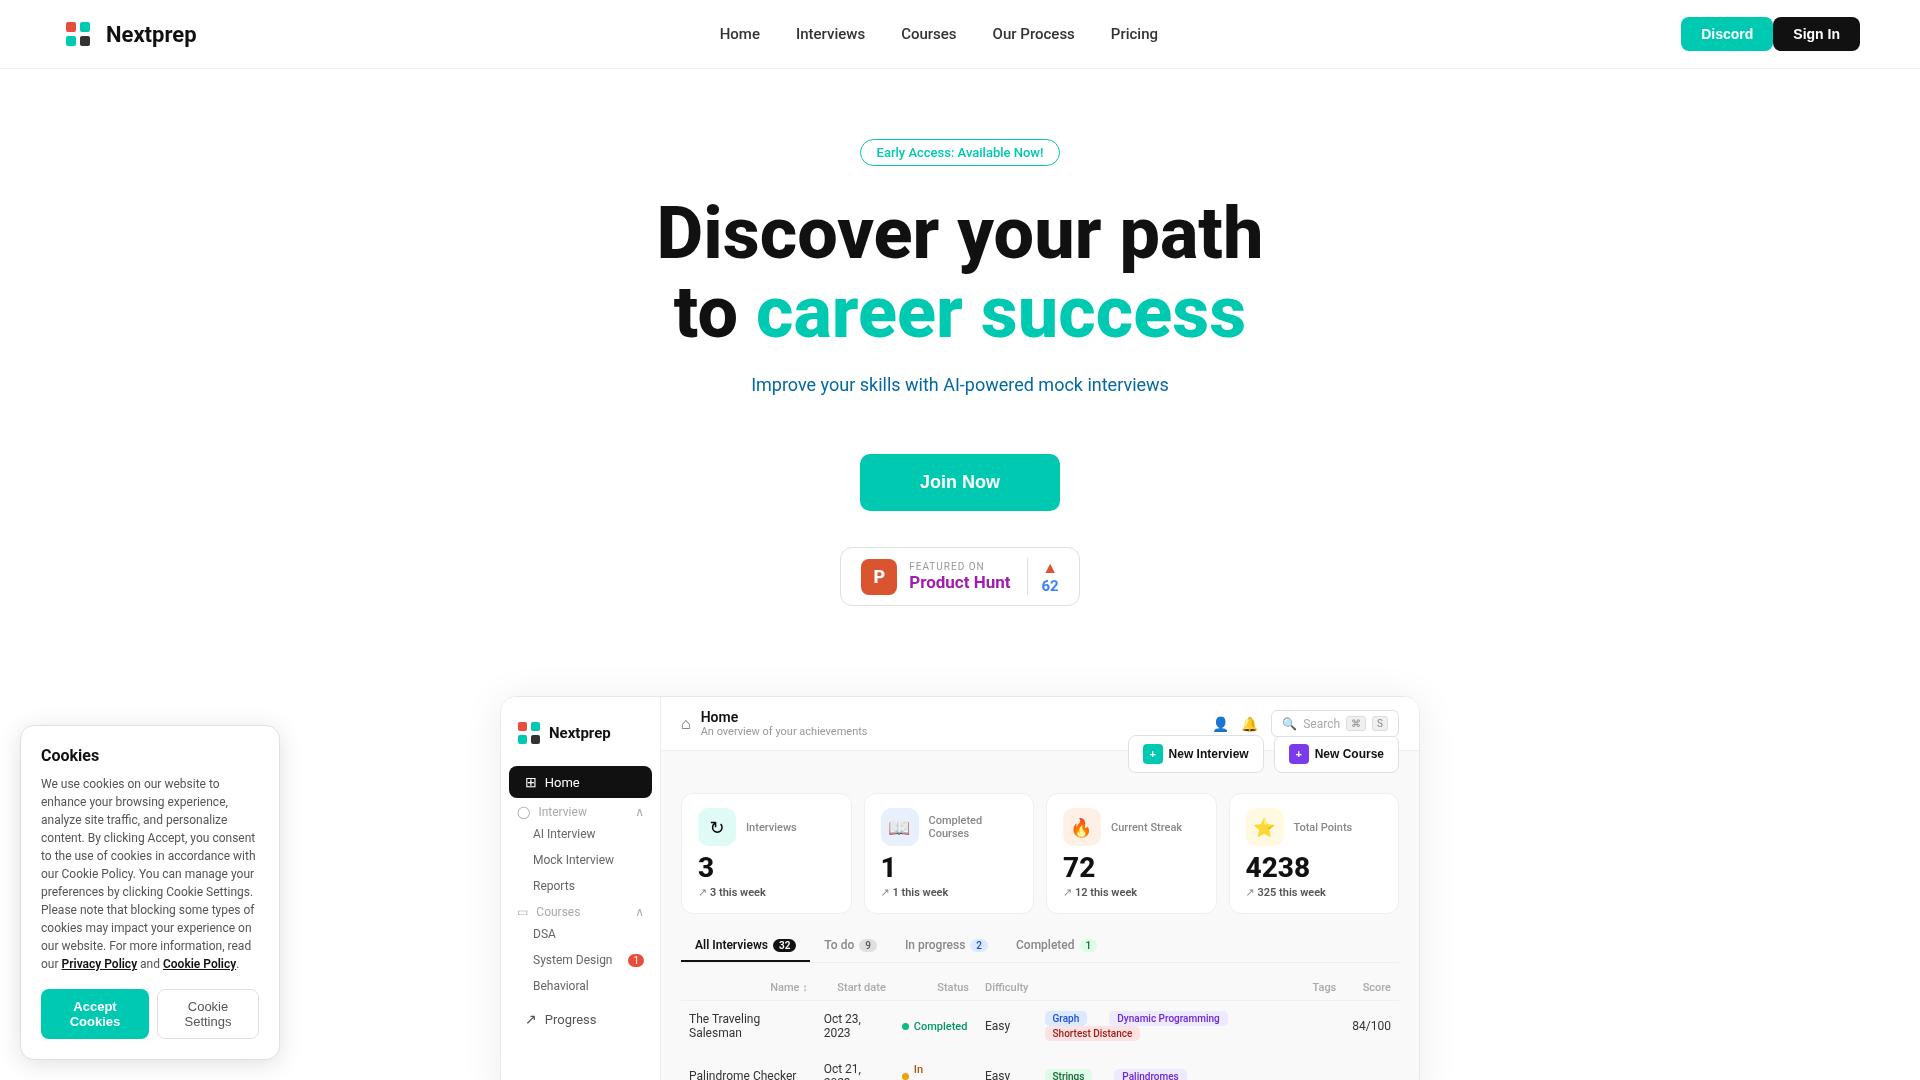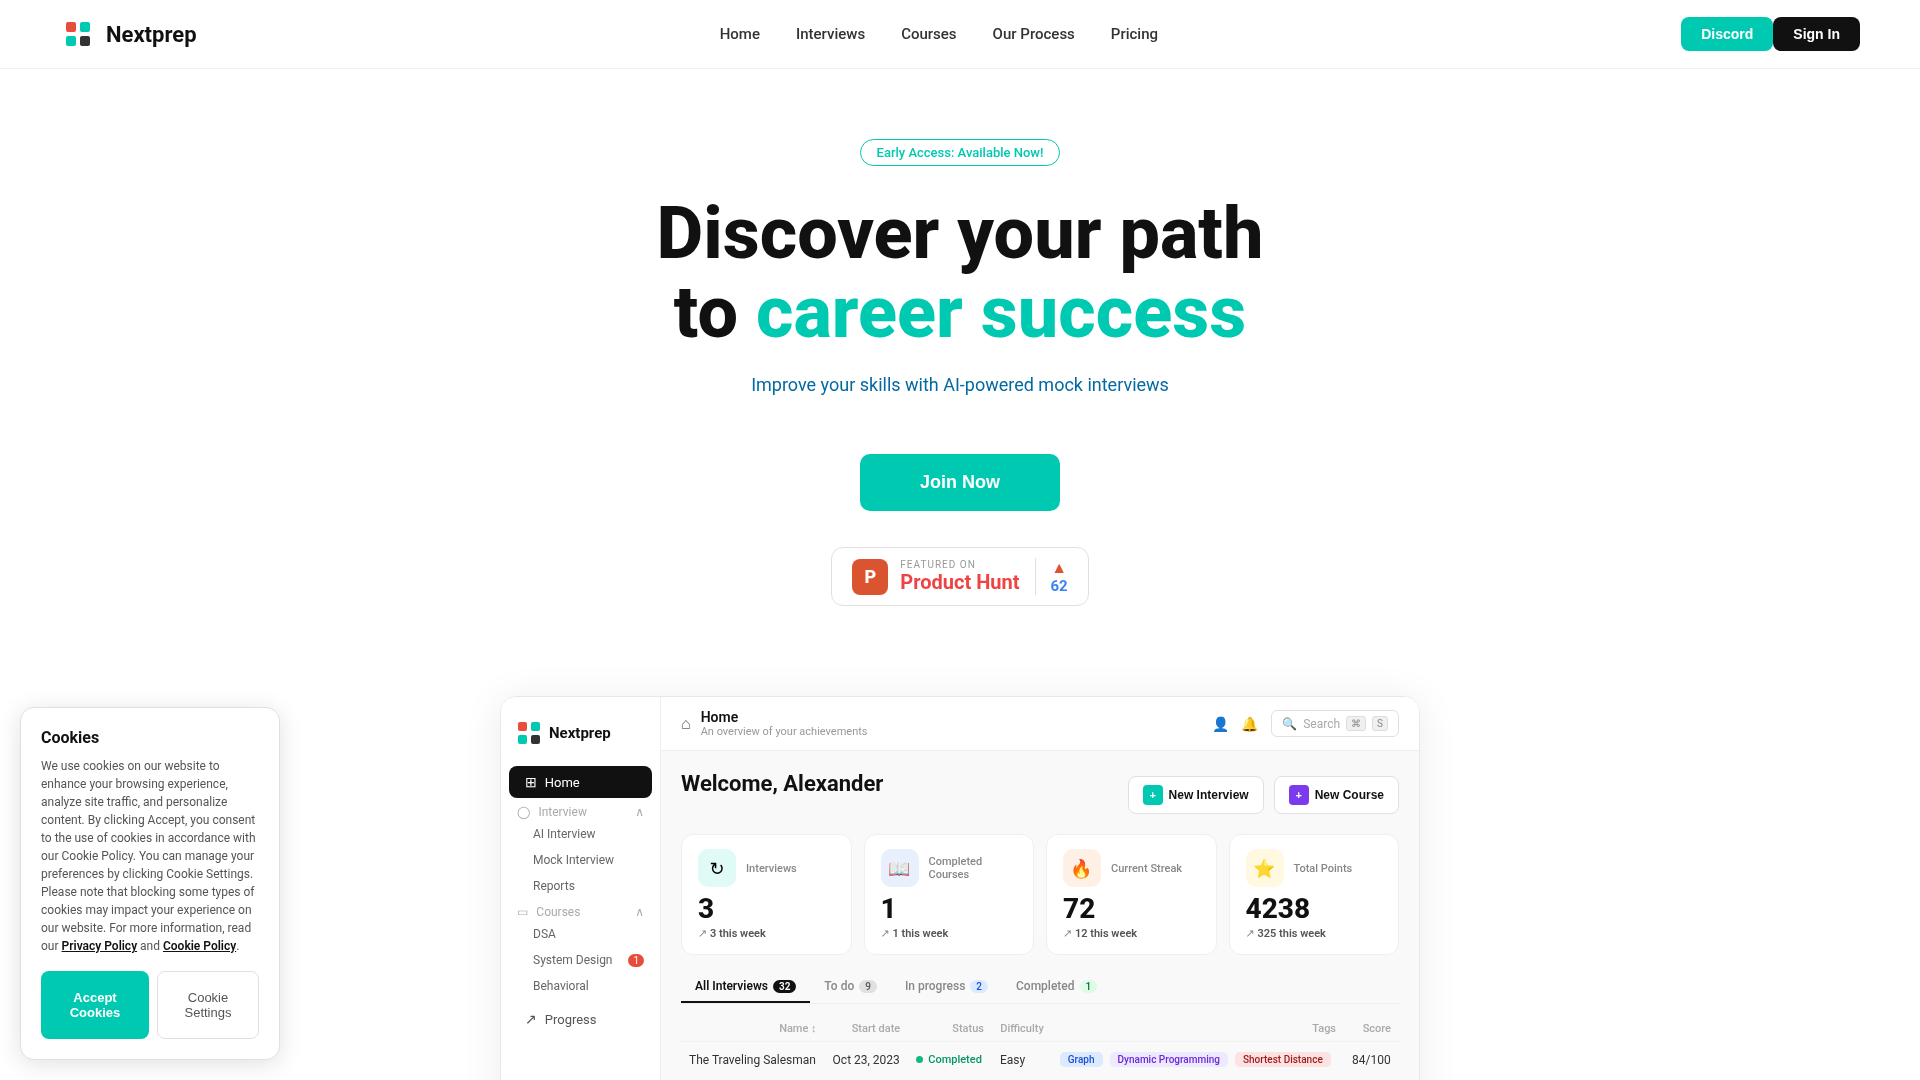--- a/index.html
+++ b/index.html
@@ -21,21 +21,21 @@
     .hero-title { font-size: 72px; font-weight: 800; color: #111; line-height: 1.1; margin-bottom: 22px; }
     .hero-title-accent { color: #00c9b1; }
     .hero-subtitle { font-size: 18px; color: #0369a1; margin-bottom: 40px; }
     .btn-join { background: #00c9b1; color: #fff; border: none; padding: 18px 60px; border-radius: 10px; font-size: 18px; font-weight: 600; cursor: pointer; margin-bottom: 36px; display: inline-block; }
 
     
     .ph-badge { display: inline-flex; align-items: center; gap: 12px; border: 1.5px solid #e0e0e0; border-radius: 12px; padding: 10px 20px; }
     .ph-logo { width: 36px; height: 36px; background: #da552f; border-radius: 8px; display: flex; align-items: center; justify-content: center; color: #fff; font-weight: 800; font-size: 18px; }
     .ph-text { text-align: left; }
     .ph-label { font-size: 10px; color: #999; text-transform: uppercase; letter-spacing: 1px; }
-    .ph-name { font-size: 20px; font-weight: 700; color: #ef4444; }
+    .ph-name { font-size: 17px; font-weight: 700; color: #a21caf; }
     .ph-upvotes { display: flex; flex-direction: column; align-items: center; border-left: 1px solid #e0e0e0; padding-left: 14px; margin-left: 4px; }
     .ph-arrow { color: #da552f; font-size: 16px; }
     .ph-count { font-size: 15px; font-weight: 700; color: #3b82f6; }
 
     
     .dashboard-preview { display: flex; gap: 0; margin: 30px auto; width: 920px; border: 1px solid #e8e8e8; border-radius: 16px; overflow: hidden; box-shadow: 0 4px 40px rgba(0,0,0,0.08); }
 
     
     .sidebar { width: 160px; background: #fff; border-right: 1px solid #efefef; padding: 16px 0; flex-shrink: 0; }
     .sidebar-logo { display: flex; align-items: center; gap: 8px; padding: 8px 16px 20px; }
@@ -89,38 +89,38 @@
     .tab-badge { background: #111; color: #fff; border-radius: 999px; font-size: 10px; padding: 1px 6px; }
     .tab-badge-gray { background: #e0e0e0; color: #555; border-radius: 999px; font-size: 10px; padding: 1px 6px; }
     .tab-badge-blue { background: #dbeafe; color: #1d4ed8; border-radius: 999px; font-size: 10px; padding: 1px 6px; }
     .tab-badge-green { background: #dcfce7; color: #166534; border-radius: 999px; font-size: 10px; padding: 1px 6px; }
 
     
     .table-container { padding: 0 20px; }
     .data-table { width: 100%; border-collapse: collapse; font-size: 12px; }
     .data-table th { text-align: right; padding: 6px 8px; color: #aaa; font-weight: 500; font-size: 11px; border-bottom: 1px solid #f0f0f0; }
     .data-table td { padding: 10px 8px; border-bottom: 1px solid #f8f8f8; color: #333; vertical-align: middle; }
-    .tag { display: inline-block; border-radius: 5px; padding: 2px 8px; font-size: 10px; font-weight: 500; margin-right: 4px; }
+    .tag { display: inline-block; border-radius: 5px; padding: 2px 8px; font-size: 10px; font-weight: 500; margin-right: 19px; }
     .tag-blue { background: #dbeafe; color: #1d4ed8; }
     .tag-purple { background: #ede9fe; color: #6d28d9; }
     .tag-red { background: #fee2e2; color: #991b1b; }
     .tag-green { background: #dcfce7; color: #166534; }
     .status-completed { display: flex; align-items: center; gap: 5px; color: #059669; font-size: 11px; font-weight: 500; }
     .status-in-progress { display: flex; align-items: center; gap: 5px; color: #b45309; font-size: 11px; font-weight: 500; }
     .status-dot-green { width: 7px; height: 7px; border-radius: 50%; background: #10b981; display: inline-block; }
     .status-dot-yellow { width: 7px; height: 7px; border-radius: 50%; background: #f59e0b; display: inline-block; }
 
     
     .cookie-banner { position: fixed; bottom: 20px; left: 20px; width: 260px; background: #fff; border: 1px solid #e0e0e0; border-radius: 14px; padding: 20px; box-shadow: 0 4px 24px rgba(0,0,0,0.12); z-index: 999; }
     .cookie-title { font-size: 16px; font-weight: 700; color: #111; margin-bottom: 10px; }
     .cookie-text { font-size: 12px; color: #555; line-height: 1.5; margin-bottom: 16px; }
     .cookie-text a { color: #111; font-weight: 600; }
     .cookie-actions { display: flex; gap: 8px; }
     .btn-accept { background: #00c9b1; color: #fff; border: none; padding: 9px 16px; border-radius: 8px; font-size: 13px; font-weight: 600; cursor: pointer; flex: 1; }
-    .btn-cookie-settings { background: #fff; color: #555; border: 1px solid #e0e0e0; padding: 18px 12px; border-radius: 8px; font-size: 13px; font-weight: 500; cursor: pointer; flex: 1; }
+    .btn-cookie-settings { background: #fff; color: #555; border: 1px solid #e0e0e0; padding: 9px 12px; border-radius: 8px; font-size: 13px; font-weight: 500; cursor: pointer; flex: 1; }
 
     .clearfix::after { content: ''; display: table; clear: both; }
 
     
     .logo-svg { width: 36px; height: 36px; }
     .small-logo-svg { width: 24px; height: 24px; }
   </style>
 </head>
 <body>
 
@@ -237,21 +237,20 @@
           <div class="search-bar">
             <span style="color:#aaa;font-size:12px;">🔍</span>
             <span style="font-size:12px;color:#aaa;">Search</span>
             <span class="kbd">⌘</span>
             <span class="kbd">S</span>
           </div>
         </div>
       </div>
 
       <div class="welcome-section clearfix">
-        <h2 class="welcome-title">Welcome, Alexander</h2>
         <div class="action-buttons">
           <button class="btn-new-interview">
             <div class="btn-icon-teal">+</div>
             <span>New Interview</span>
           </button>
           <button class="btn-new-course">
             <div class="btn-icon-purple">+</div>
             <span>New Course</span>
           </button>
         </div>

